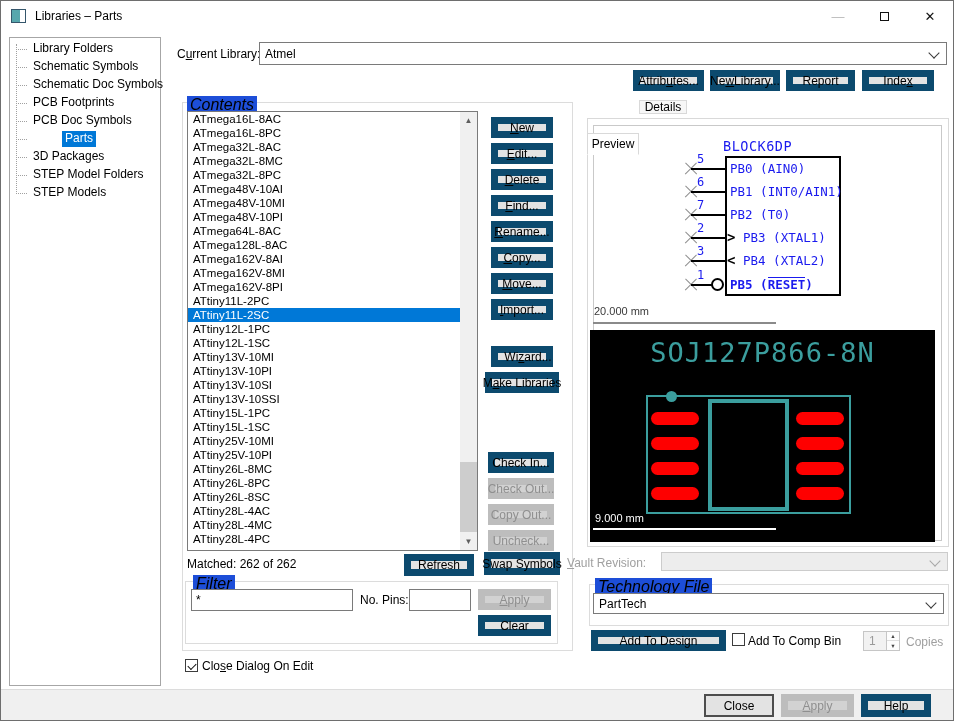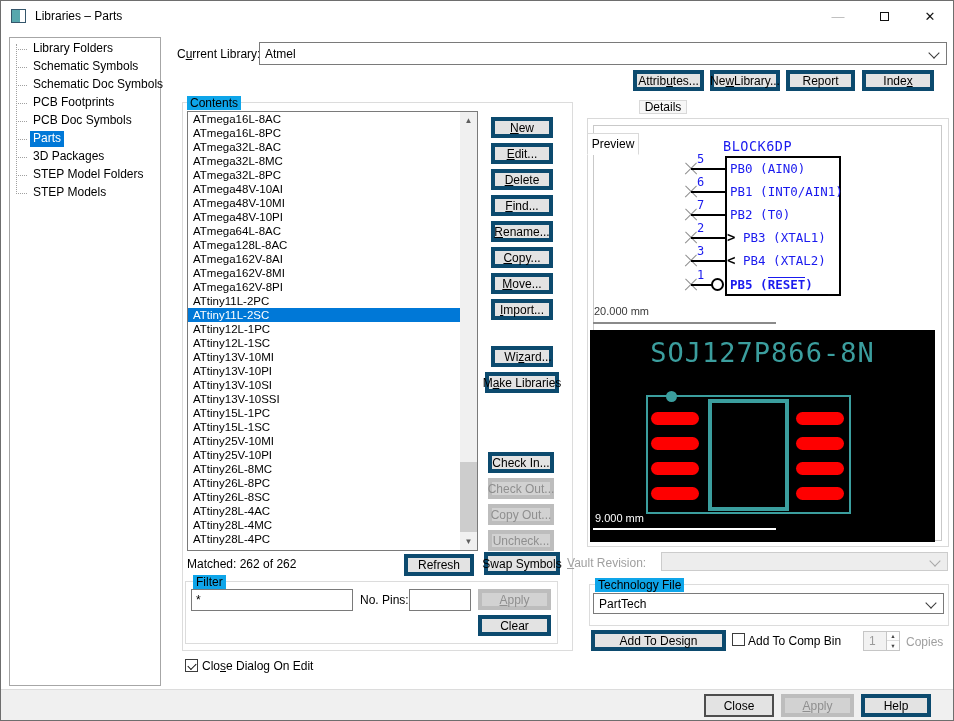--- a/index.html
+++ b/index.html
@@ -16,32 +16,32 @@
   #max-btn { right:46px; }
   #max-btn .max-glyph { width:9px; height:9px; border:1px solid #111; display:block; }
   #close-btn { right:0; font-size:13px; color:#111; }
 
   
   #tree-panel { position:absolute; left:8px; top:36px; width:152px; height:649px; border:1px solid #a6a6a6; background:#fff; }
   #tree-vguide { position:absolute; left:6px; top:6px; height:148px; border-left:1px dotted #a0a0a0; }
   .tree-item { position:relative; height:18px; padding-left:20px; display:flex; align-items:center; cursor:default; }
   .tree-item::before { content:""; position:absolute; left:6px; top:9px; width:11px; border-top:1px dotted #a0a0a0; }
   .tree-label { height:16px; line-height:15px; padding:0 3px; white-space:nowrap; }
-  .tree-item.selected .tree-label { background:#0078d7; color:#fff; }
-
-  
-  .btn { position:absolute; background:#e3e3e3; border:4px solid #0c4a6e; display:flex; align-items:center; justify-content:center; font-size:12px; cursor:default; white-space:nowrap; }
+  .tree-item.selected .tree-label { background:#0078d7; color:#fff;margin-left:32px; }
+
+  
+  .btn { position:absolute; background:#e3e3e3; border:7px solid #0c4a6e; display:flex; align-items:center; justify-content:center; font-size:12px; cursor:default; white-space:nowrap; }
   .btn.disabled { background:#d2d2d2; border-color:#bdbdbd; color:#8f8f8f; }
   .combo { position:absolute; background:#fff; border:1px solid #7a7a7a; display:flex; align-items:center; padding-left:5px; }
   .combo .chev { position:absolute; right:8px; top:50%; margin-top:-5px; width:8px; height:8px; border-right:1.4px solid #3a3a3a; border-bottom:1.4px solid #3a3a3a; transform:rotate(45deg); }
   .combo.disabled { background:#ededed; border-color:#cccccc; color:#9a9a9a; }
   .combo.disabled .chev { border-color:#a8a8a8; }
   .tinput { position:absolute; background:#fff; border:1px solid #7a7a7a; padding:2px 4px; font-size:12px; display:flex; align-items:center; }
   .grp { position:absolute; border:1px solid #dcdcdc; }
-  .grp-label { position:absolute; background:#0ea5e9; padding:0 3px; font-size:12px; }
+  .grp-label { position:absolute; background:#1d4ed8; padding:0 3px; font-size:16px;font-style:italic; }
   .cb { position:absolute; width:13px; height:13px; border:1px solid #3c3c3c; background:#fff; }
   .cb.checked::after { content:""; position:absolute; left:2px; top:2.5px; width:7px; height:4px; border-left:1.7px solid #111; border-bottom:1.7px solid #111; transform:rotate(-45deg); }
   .lbl { position:absolute; white-space:nowrap; }
   .dim { color:#a0a0a0; }
 
   
   #contents-list { position:absolute; left:186px; top:110px; width:291px; height:440px; border:1px solid #7a7a7a; background:#fff; overflow:hidden; }
   .list-item { height:14px; line-height:14px; padding-left:5px; font-size:11.5px; width:calc(100% - 17px); white-space:nowrap; }
   .list-item.selected { background:#0078d7; color:#fff; }
   #list-scrollbar { position:absolute; right:0; top:0; width:17px; height:100%; background:#f0f0f0; }

